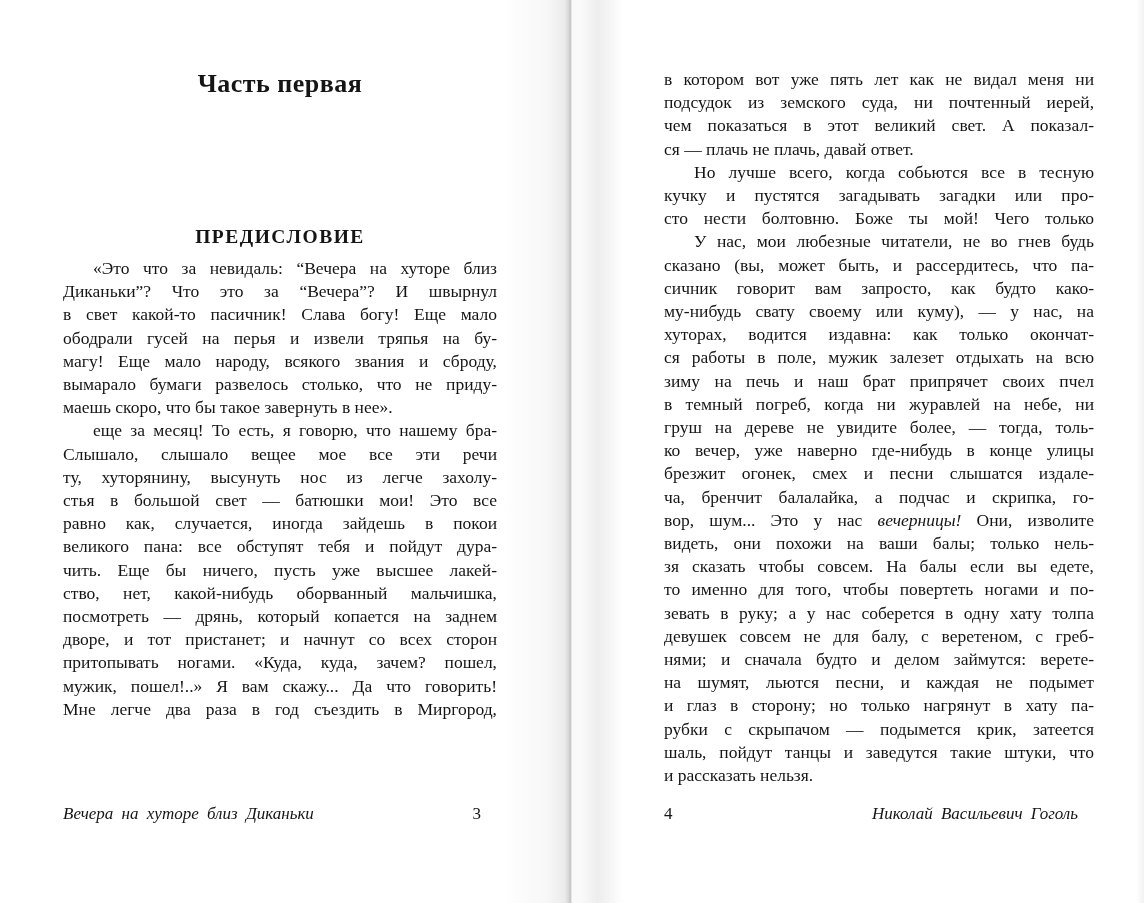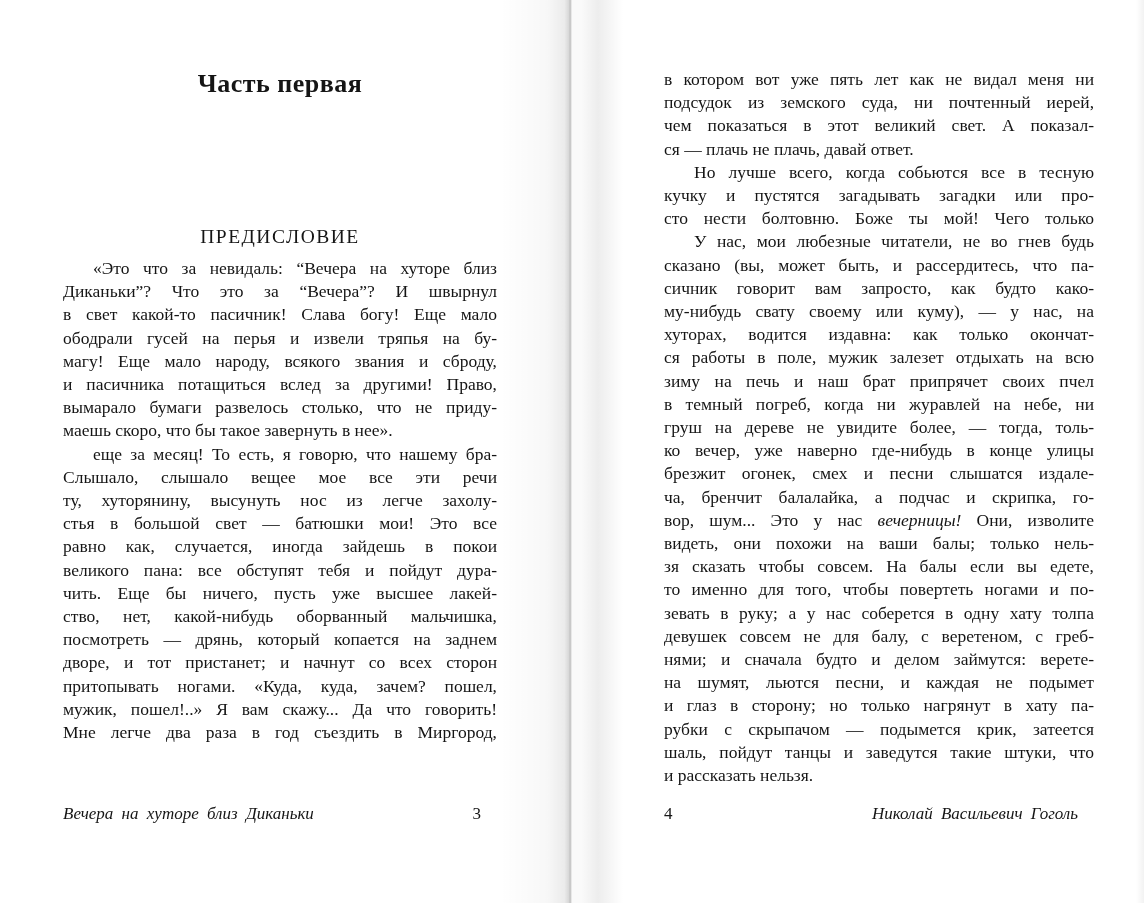--- a/index.html
+++ b/index.html
@@ -21,21 +21,21 @@
     margin-top: 64px;
     font-size: 26px;
     font-weight: bold;
     text-align: center;
     line-height: 31px;
     letter-spacing: 0.5px;
   }
   .section-title {
     margin-top: 125px;
     font-size: 19.5px;
-    font-weight: normal;
+    font-weight: bold;
     text-align: center;
     line-height: 25px;
     letter-spacing: 1.5px;
   }
   .body-text { margin-top: 8px; }
   .page-right .body-text { margin-top: 64px; }
 
   .line {
     font-size: 17.5px;
     line-height: 23.2px;
@@ -96,21 +96,20 @@
   <div class="page page-left">
     <div class="part-title">Часть первая</div>
     <div class="section-title">ПРЕДИСЛОВИЕ</div>
     <div class="body-text">
         <div class="para indent">
           <div class="line">«Это что за невидаль: “Вечера на хуторе близ</div>
           <div class="line">Диканьки”? Что это за “Вечера”? И швырнул</div>
           <div class="line">в свет какой-то пасичник! Слава богу! Еще мало</div>
           <div class="line">ободрали гусей на перья и извели тряпья на бу-</div>
           <div class="line">магу! Еще мало народу, всякого звания и сброду,</div>
-          <div class="line">и пасичника потащиться вслед за другими! Право,</div>
           <div class="line">вымарало бумаги развелось столько, что не приду-</div>
           <div class="line end">маешь скоро, что бы такое завернуть в нее».</div>
         </div>
         <div class="para indent">
           <div class="line">еще за месяц! То есть, я говорю, что нашему бра-</div>
           <div class="line">Слышало, слышало вещее мое все эти речи</div>
           <div class="line">ту, хуторянину, высунуть нос из легче захолу-</div>
           <div class="line">стья в большой свет — батюшки мои! Это все</div>
           <div class="line">равно как, случается, иногда зайдешь в покои</div>
           <div class="line">великого пана: все обступят тебя и пойдут дура-</div>

